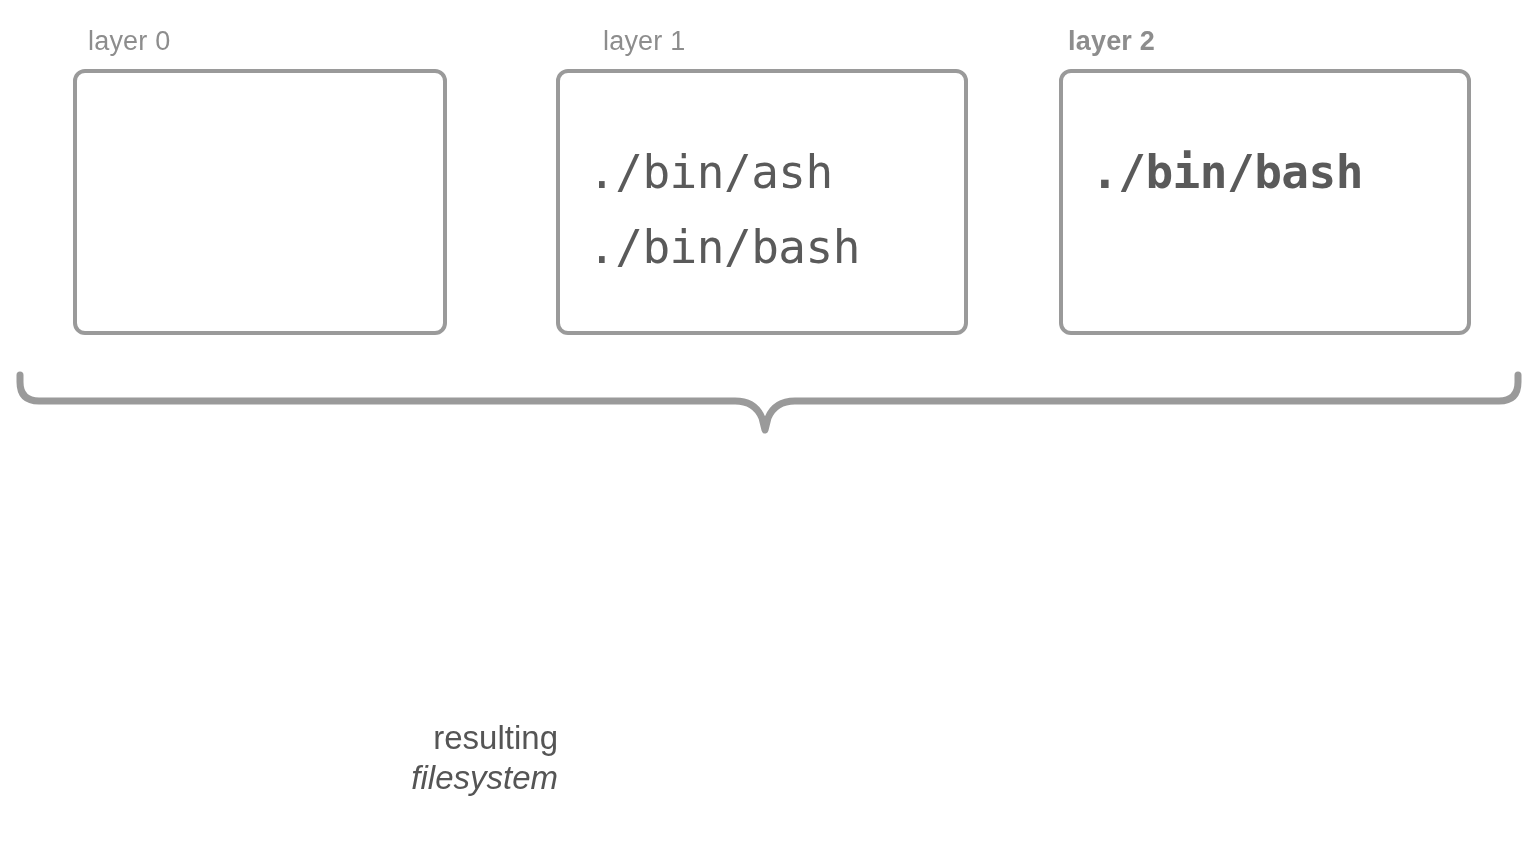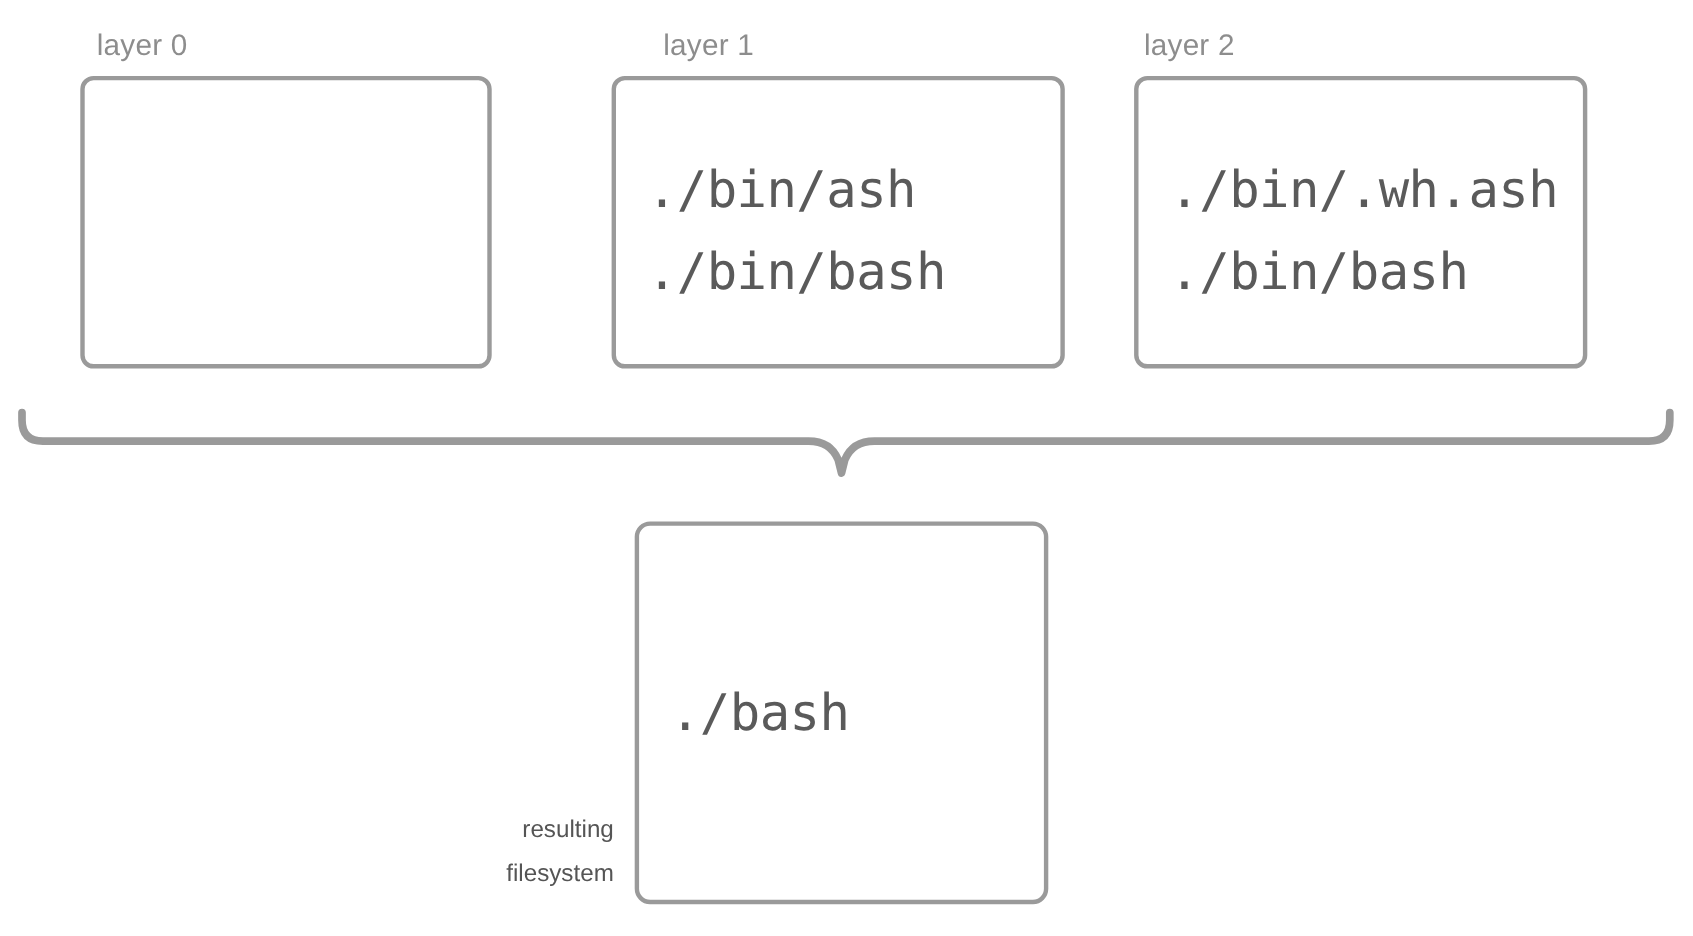--- a/index.html
+++ b/index.html
@@ -90,25 +90,25 @@
     right: 8px;
   }
   #result-caption {
     position: absolute;
     left: 300px;
     top: 718px;
     width: 258px;
     text-align: right;
     color: #555555;
     font-family: "Liberation Sans", sans-serif;
-    font-size: 22px;
+    font-size: 33px;
     line-height: 40px;
-    margin-top: 16px;
   }
   #result-caption .cap-line-2 {
+    font-style: italic;
   }
 </style>
 </head>
 <body>
 
 <div id="canvas">
 
   <div class="layer-col" style="left:73px; top:0px; width:374px; height:335px;">
     <div class="layer-label" style="left:15px; top:28px;text-align:center;">layer 0</div>
     <div class="layer-box" style="left:0px; top:69px; width:374px; height:266px;">
@@ -119,25 +119,24 @@
   <div class="layer-col" style="left:556px; top:0px; width:412px; height:335px;">
     <div class="layer-label" style="left:11px; top:28px;margin-left:36px;">layer 1</div>
     <div class="layer-box" style="left:0px; top:69px; width:412px; height:266px;">
       <div class="file-list">
         <div class="file-line">./bin/ash</div>
         <div class="file-line">./bin/bash</div>
       </div>
     </div>
   </div>
 
-  <div class="layer-col" style="left:1031px; top:0px; width:345px; height:335px;">
+  <div class="layer-col" style="left:1059px; top:0px; width:345px; height:335px;font-weight:bold;">
     <div class="layer-label" style="left:9px; top:28px;">layer 2</div>
     <div class="layer-box" style="left:0px; top:69px; width:412px; height:266px;">
       <div class="file-list">
-        <div class="file-line">./bin/.wh.ash</div>
         <div class="file-line">./bin/bash</div>
       </div>
     </div>
   </div>
 
   <svg id="brace" viewBox="0 0 1539 90" width="1539" height="90">
     <path d="M 20,15
              L 20,22
              Q 20,41 39,41
              L 735,41
@@ -148,19 +147,14 @@
              L 1499,41
              Q 1518,41 1518,22
              L 1518,15" fill="none" stroke="#9a9a9a" stroke-width="7" stroke-linecap="round" stroke-linejoin="round"></path>
   </svg>
 
   <div id="result-caption">
     <div class="cap-line-1">resulting</div>
     <div class="cap-line-2">filesystem</div>
   </div>
 
-  <div id="result-box">
-    <div id="result-file-list">
-      <div class="file-line">./bash</div>
-    </div>
-  </div>
 
 </div>
 
 </body></html>

